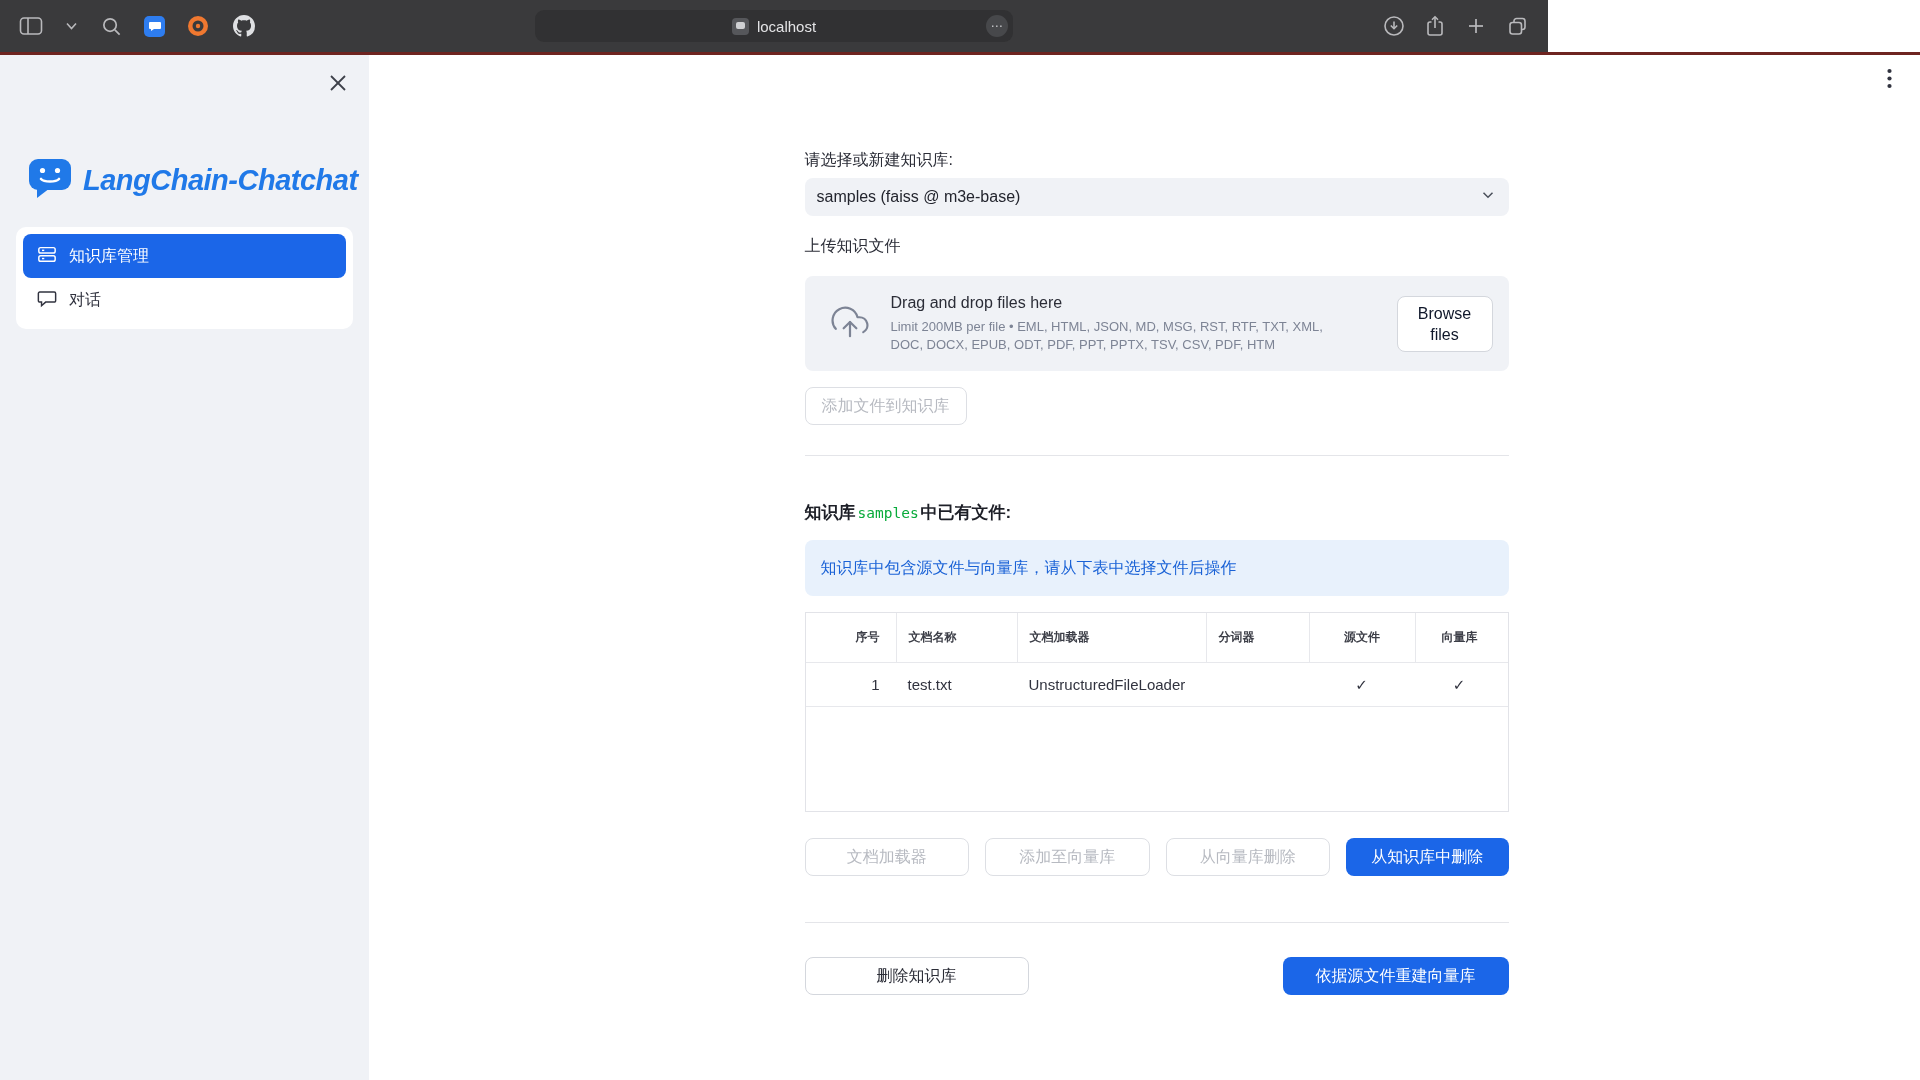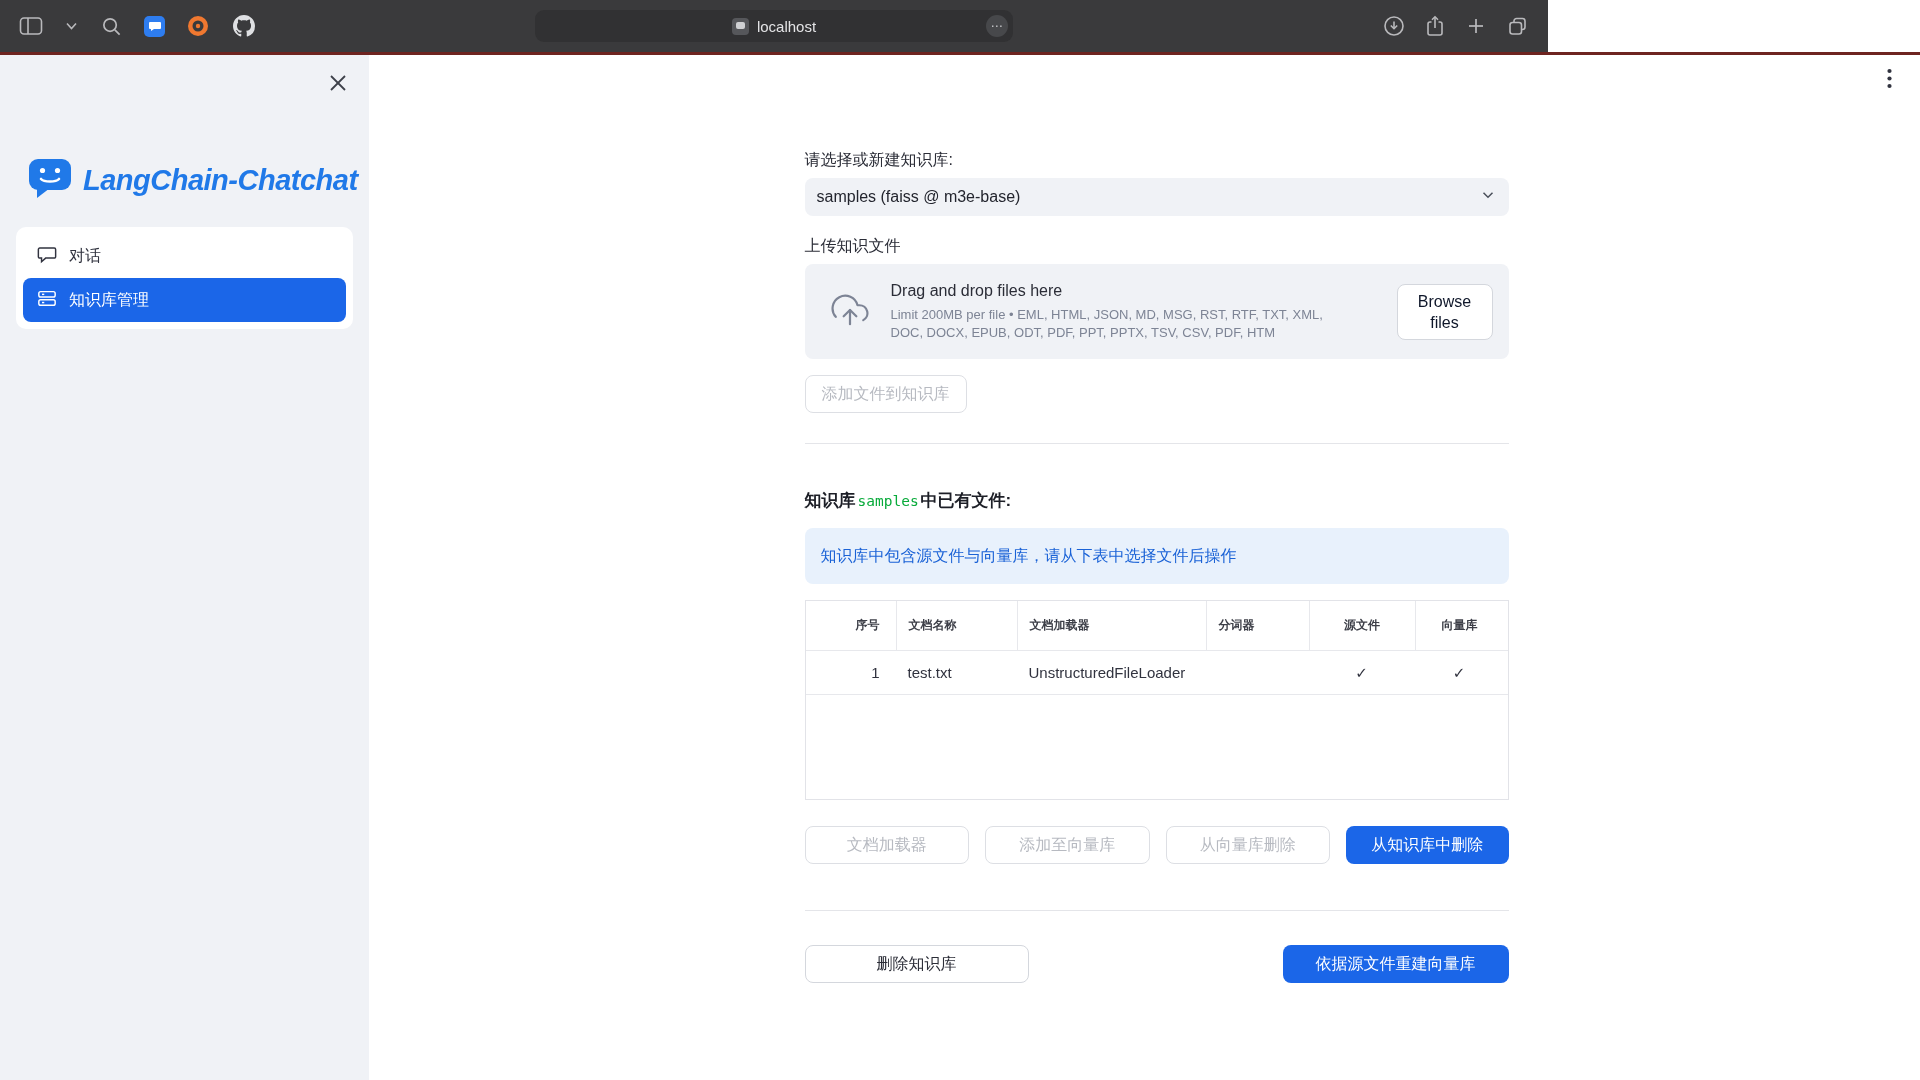--- a/index.html
+++ b/index.html
@@ -66,21 +66,21 @@
   .field-label { font-size:16px; line-height:20px; color:#2b2d37; }
   .lbl-select { margin-top:95px; }
   .selectbox {
     margin-top:8px; height:38px; background:var(--sidebar_bg,#f0f2f6); border-radius:8px;
     display:flex; align-items:center; justify-content:space-between; padding:0 12px; cursor:pointer;
   }
   .selectbox-value { font-size:16px; color:#23252e; }
 
   .lbl-upload { margin-top:20px; }
   .uploader {
-    margin-top:8px; height:95px; background:var(--sidebar_bg,#f0f2f6); border-radius:8px;
+    margin-top:20px; height:95px; background:var(--sidebar_bg,#f0f2f6); border-radius:8px;
     display:flex; align-items:center; padding:0 16px 0 26px;
   }
   .uploader-texts { margin-left:22px; margin-right:14px; flex:1; display:flex; flex-direction:column; gap:6px; }
   .uploader-title { font-size:16px; color:#2b2d37; }
   .uploader-limit { font-size:13px; line-height:18px; color:#7d8495; max-width:440px; }
   .browse-btn {
     width:96px; min-height:56px; background:#fff; border:1px solid #d4d7dd; border-radius:8px;
     font-size:16px; line-height:21px; color:#0f172a; display:flex; align-items:center; justify-content:center;
     text-align:center; padding:6px 8px; cursor:pointer;
   }
@@ -225,38 +225,38 @@
             <polygon points="10,31 10,41 23,31" fill="#2079e8"></polygon>
             <circle cx="15.5" cy="13.5" r="2.6" fill="#fff"></circle>
             <circle cx="30.5" cy="13.5" r="2.6" fill="#fff"></circle>
             <path d="M14 22c3 3.4 15 3.4 18 0" stroke="#fff" stroke-width="2.6" fill="none" stroke-linecap="round"></path>
           </svg>
         </span>
         <span class="logo-text">LangChain-Chatchat</span>
       </div>
 
       <div class="nav-card">
-        <div class="nav-item">
-          <span>
-            <svg width="20" height="20" viewBox="0 0 22 22" fill="none" stroke="#31333f" stroke-width="1.6">
-              <path d="M3 4.5h16a1.5 1.5 0 0 1 1.5 1.5v8a1.5 1.5 0 0 1-1.5 1.5H9.5L5 19.5v-4H3A1.5 1.5 0 0 1 1.5 14V6A1.5 1.5 0 0 1 3 4.5z"></path>
-            </svg>
-          </span>
-          <span>对话</span>
-        </div>
         <div class="nav-item active">
           <span>
             <svg width="20" height="20" viewBox="0 0 22 22" fill="none" stroke="#fff" stroke-width="1.6">
               <rect x="2" y="4" width="18" height="6" rx="2"></rect>
                 <rect x="2" y="13" width="18" height="6" rx="2"></rect>
               <line x1="5.5" y1="7" x2="8" y2="7"></line>
                 <line x1="5.5" y1="16" x2="8" y2="16"></line>
             </svg>
           </span>
           <span>知识库管理</span>
+        </div>
+        <div class="nav-item">
+          <span>
+            <svg width="20" height="20" viewBox="0 0 22 22" fill="none" stroke="#31333f" stroke-width="1.6">
+              <path d="M3 4.5h16a1.5 1.5 0 0 1 1.5 1.5v8a1.5 1.5 0 0 1-1.5 1.5H9.5L5 19.5v-4H3A1.5 1.5 0 0 1 1.5 14V6A1.5 1.5 0 0 1 3 4.5z"></path>
+            </svg>
+          </span>
+          <span>对话</span>
         </div>
       </div>
     </div>
 
     <div class="main">
       <span class="main-menu">
         <svg width="5" height="21" viewBox="0 0 5 21" fill="#31333f">
           <circle cx="2.5" cy="3" r="2.1"></circle>
             <circle cx="2.5" cy="10.5" r="2.1"></circle>
             <circle cx="2.5" cy="18" r="2.1"></circle>

